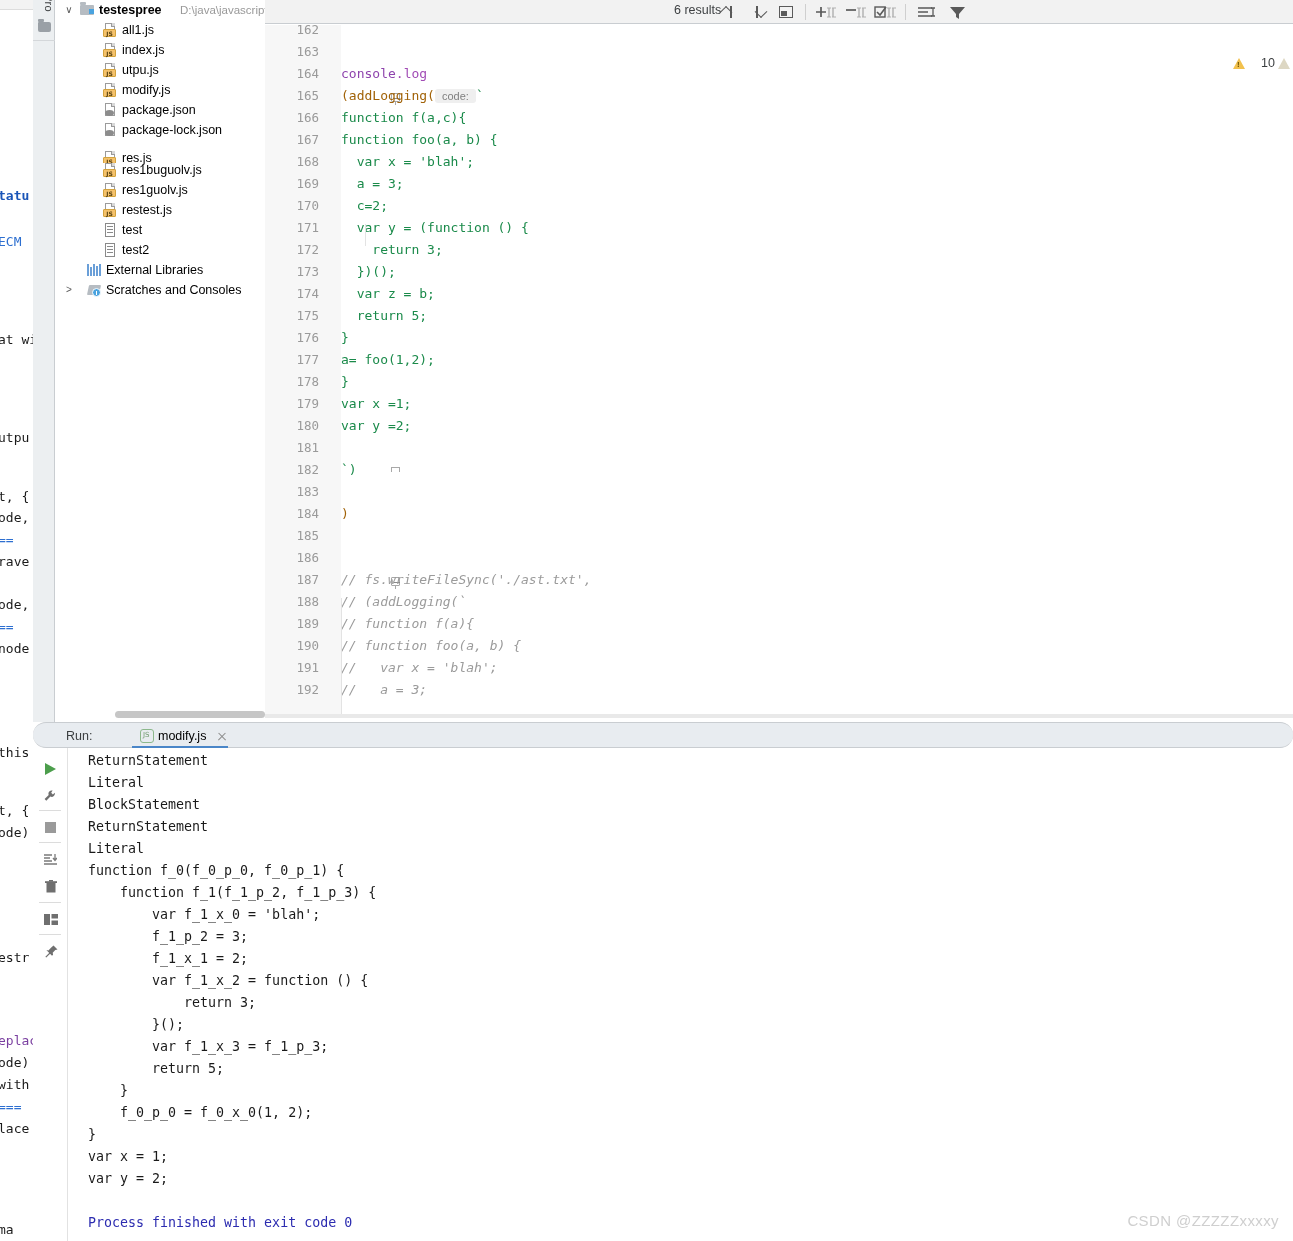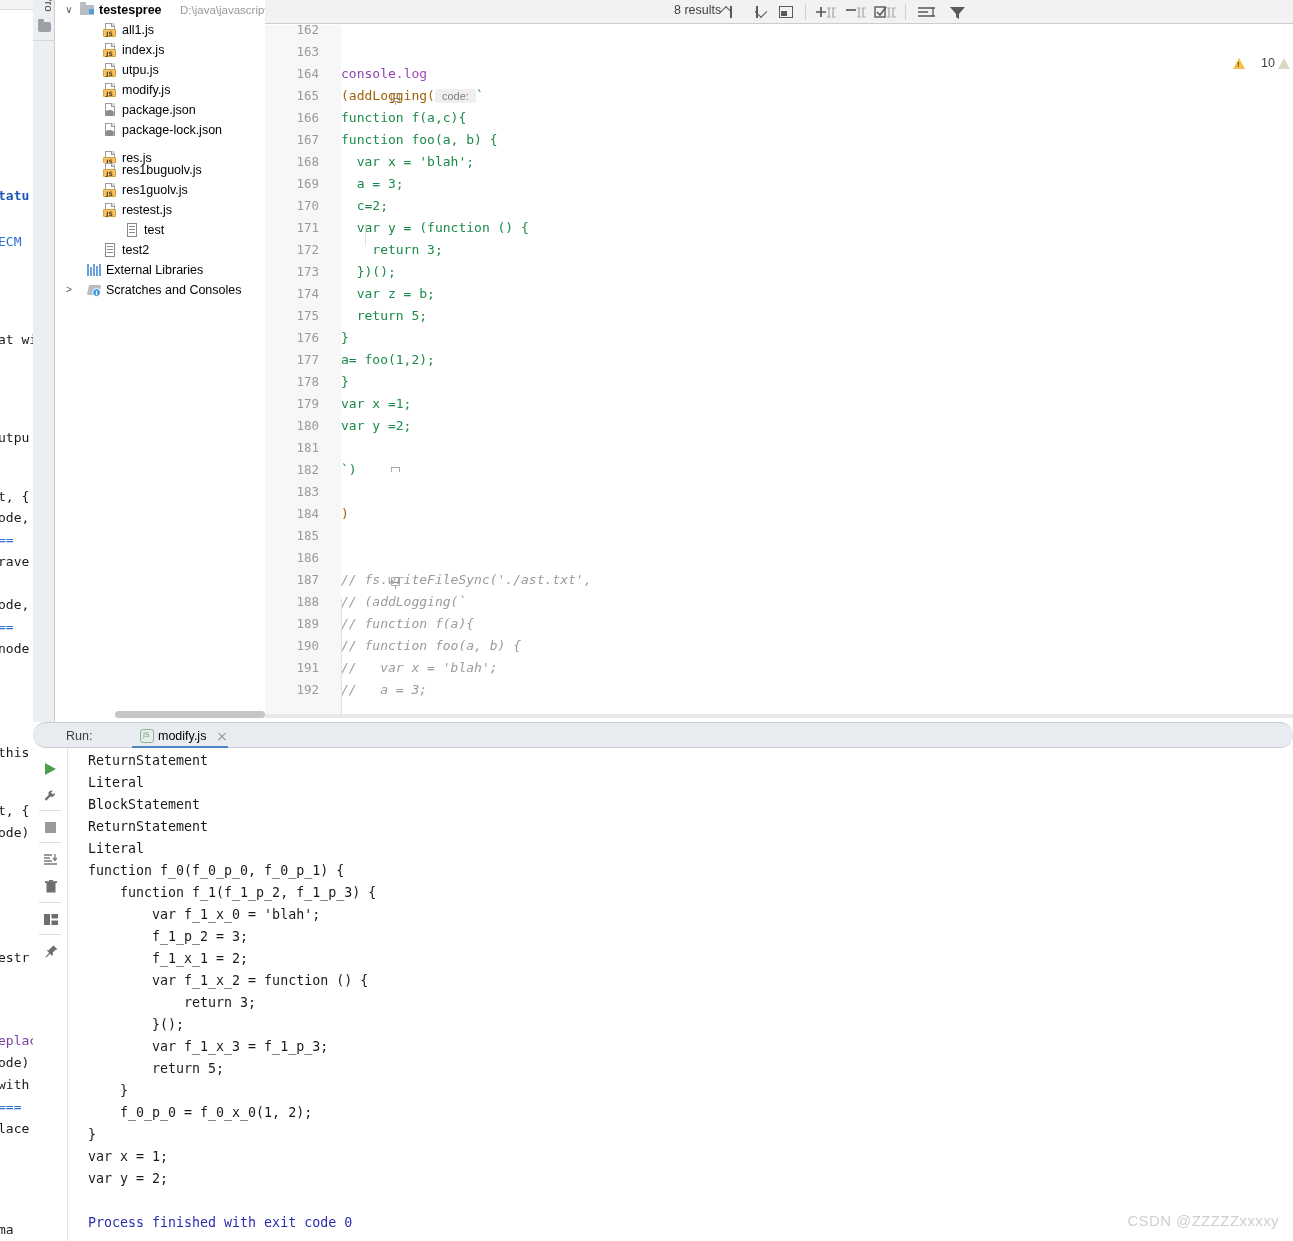--- a/index.html
+++ b/index.html
@@ -286,21 +286,21 @@
         <span class="lbl" style="left: 67px;">res1guolv.js</span>
       </div>
       <div class="tree-row" style="position: absolute; left: 0px; width: 210px; top: 200px;">
         <span class="fico ico-js" style="left: 48px;">
           <span class="pg"></span>
           <span class="corner"></span>
           <span class="tag">JS</span>
         </span>
         <span class="lbl" style="left: 67px;">restest.js</span>
       </div>
-      <div class="tree-row" style="position: absolute; left: 0px; width: 210px; top: 220px; margin-left: 22px;">
+      <div class="tree-row" style="position: absolute; left: 0px; width: 210px; top: 220px;">
         <span class="fico ico-txt" style="left: 48px;">
           <span class="pg"></span>
           <span class="ln" style="top:3px"></span>
           <span class="ln" style="top:6px"></span>
           <span class="ln" style="top:9px"></span>
         </span>
         <span class="lbl" style="left: 67px;">test</span>
       </div>
       <div class="tree-row" style="position: absolute; left: 0px; width: 210px; top: 240px;">
         <span class="fico ico-txt" style="left: 48px;">
@@ -327,21 +327,21 @@
           <span class="fd"></span>
           <span class="cl"></span>
         </span>
         <span class="lbl" style="left: 51px;">Scratches and Consoles</span>
       </div>
     </div>
   <div id="tree-hscroll"></div>
 </div>
 
 <div id="findbar">
-  <div id="fb-results">8 results</div>
+  <div id="fb-results">6 results</div>
   <div class="fb-btn" id="fb-prev">
       <i class="arrow-up"></i>
     </div>
   <div class="fb-btn" id="fb-next">
       <i class="arrow-dn"></i>
     </div>
   <div class="fb-btn" id="fb-inwin">
       <i></i>
     </div>
   <div id="fb-div2"></div>

